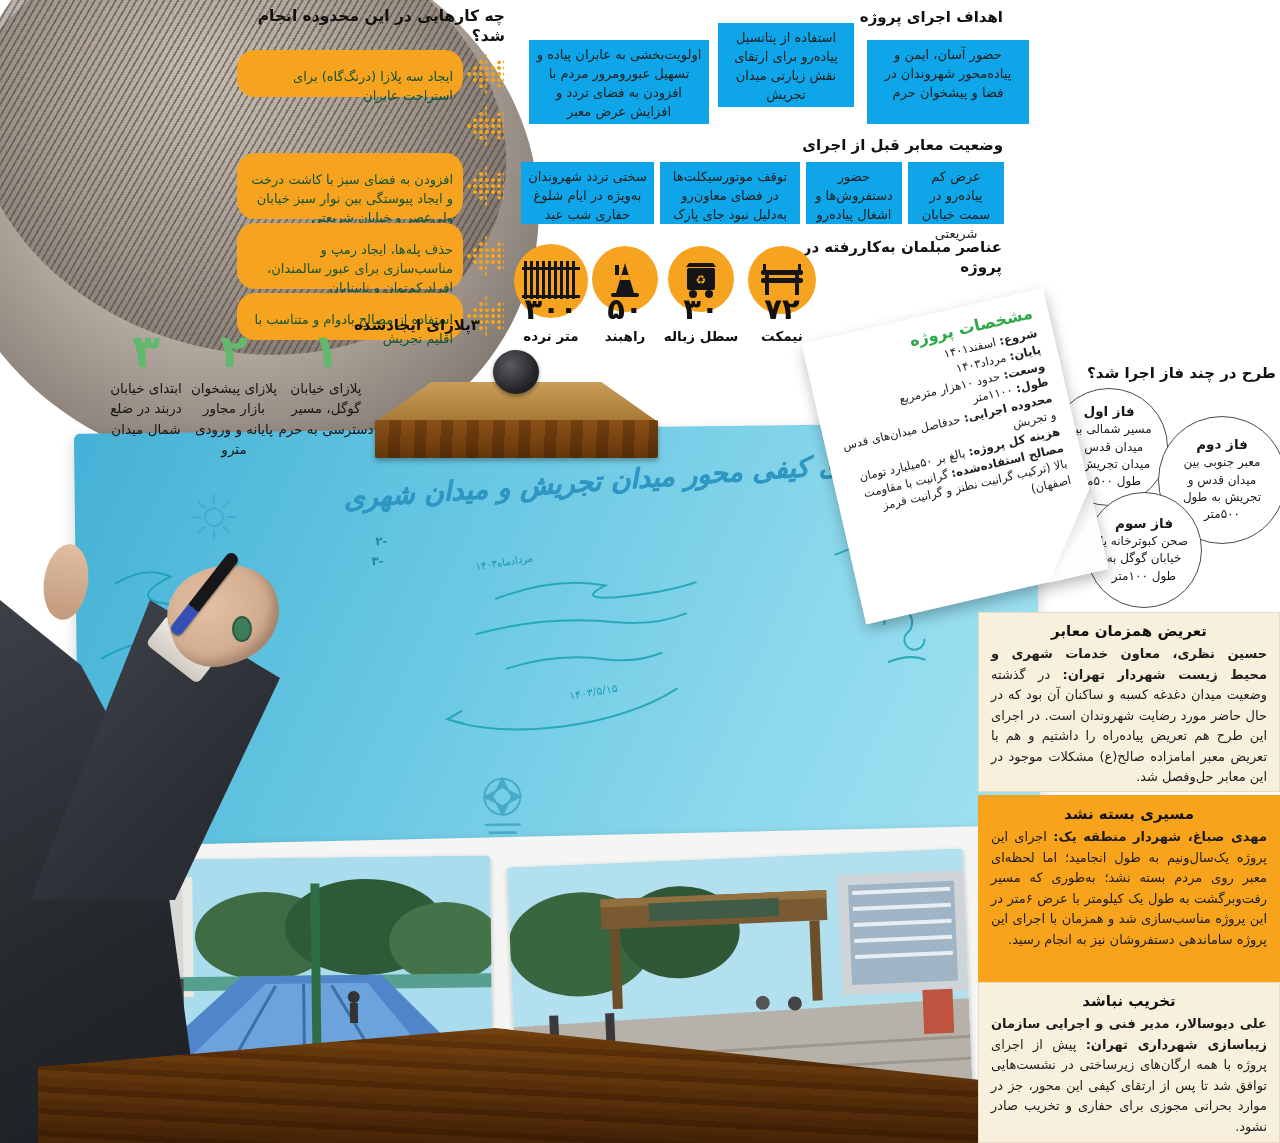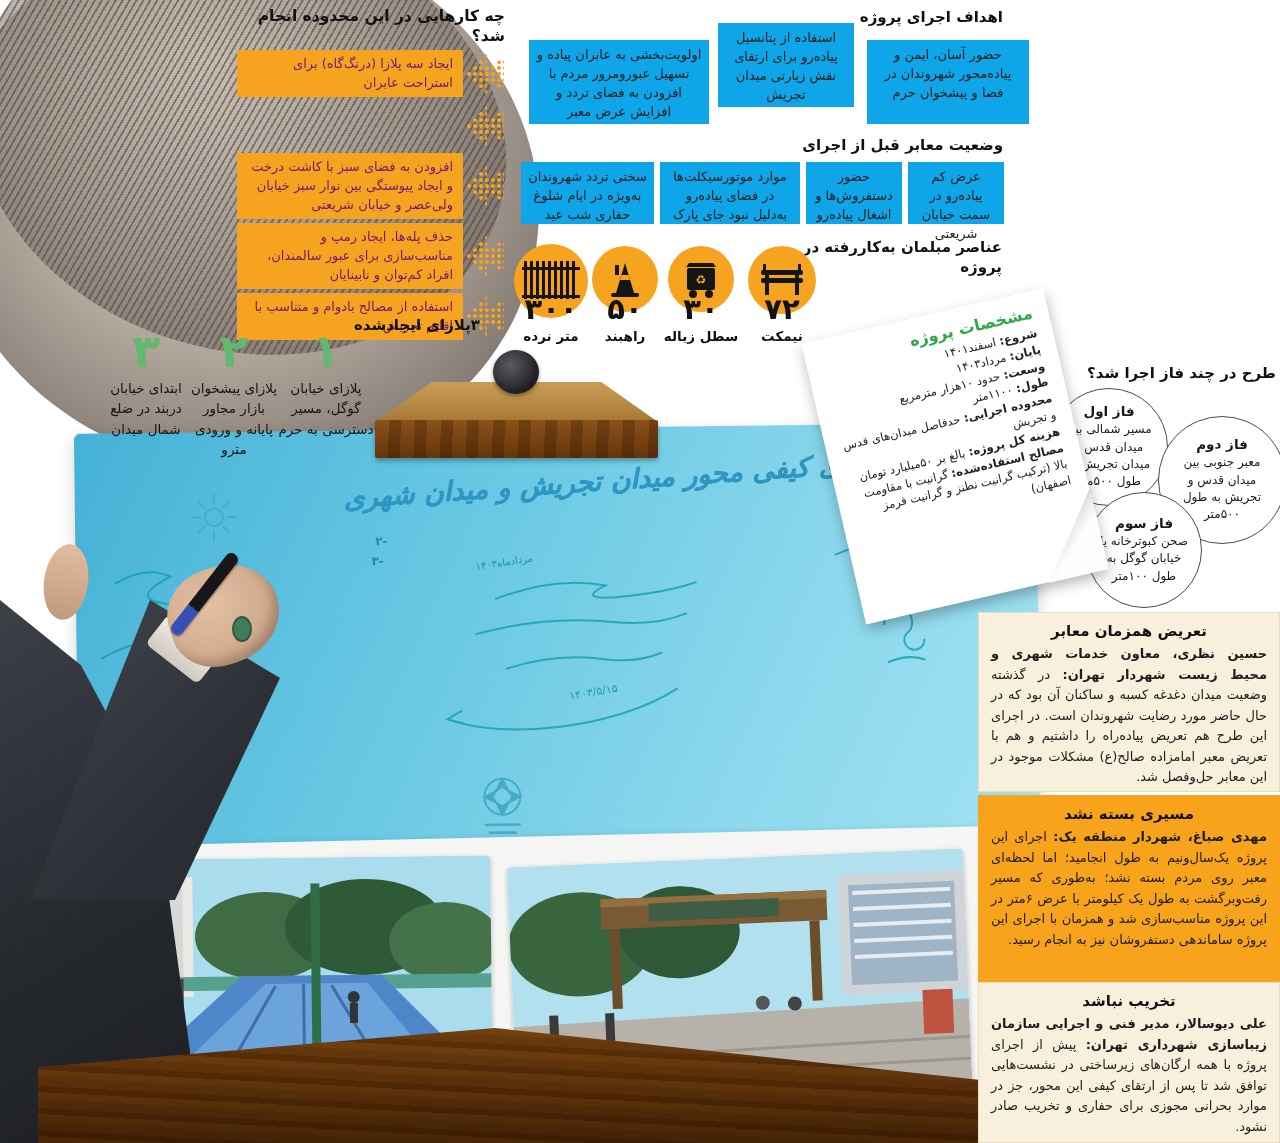--- a/index.html
+++ b/index.html
@@ -51,22 +51,22 @@
   .photo-right{left:414px;top:26px;width:456px;height:234px;transform:rotate(-1.1deg);}
 
   
   .wood{left:38px;top:1028px;width:952px;height:115px;z-index:6;
     clip-path:polygon(0 34%,48% 0,100% 46%,100% 100%,0 100%);
     background:repeating-linear-gradient(3deg,#a97f3e 0 7px,#8a6226 7px 13px,#9c7333 13px 22px),linear-gradient(#b08440,#6d4b1e);
     background-blend-mode:multiply;}
 
   
   .works-head{left:237px;top:6px;width:268px;font-size:15.5px;}
-  .wbox{left:237px;width:226px;background:#F6A41F;padding:5px 10px;font-size:13px;line-height:1.45;
-    text-align:right;color:#701a75;box-sizing:border-box;}
+  .wbox{left:237px;width:226px;background:#F6A41F;padding:18px 10px;font-size:13px;line-height:1.45;
+    text-align:right;color:#14532d;box-sizing:border-box;border-radius:18px;}
   .warrow{left:466px;width:38px;height:42px;
     background:radial-gradient(circle,#f2a21e 1.6px, rgba(242,162,30,.22) 1.7px 2.3px, transparent 2.4px);
     background-size:6px 6px;
     clip-path:polygon(0 50%,55% 0,55% 34%,100% 12%,100% 88%,55% 66%,55% 100%);}
 
   
   .gbox{background:#0ea5e9;padding:6px 7px;font-size:13px;line-height:1.45;text-align:center;
     color:#202020;box-sizing:border-box;}
   .goals-head{left:845px;top:8px;width:158px;text-align:right;}
   .before-head{left:760px;top:136px;width:243px;text-align:right;}
@@ -242,21 +242,21 @@
   <div class="abs warrow" style="top:295px;"></div>
 
   <div class="abs hd goals-head">اهداف اجرای پروژه</div>
   <div class="abs gbox" style="left:867px;top:40px;width:162px;height:84px;">حضور آسان، ایمن و پیاده‌محور شهروندان در فضا و پیشخوان حرم</div>
   <div class="abs gbox" style="left:718px;top:23px;width:136px;height:84px;">استفاده از پتانسیل پیاده‌رو برای ارتقای نقش زیارتی میدان تجریش</div>
   <div class="abs gbox" style="left:529px;top:40px;width:180px;height:84px;">اولویت‌بخشی به عابران پیاده و تسهیل عبورومرور مردم با افزودن به فضای تردد و افزایش عرض معبر</div>
 
   <div class="abs hd before-head">وضعیت معابر قبل از اجرای پروژه</div>
   <div class="abs gbox" style="left:908px;top:162px;width:96px;height:62px;">عرض کم پیاده‌رو در سمت خیابان شریعتی</div>
   <div class="abs gbox" style="left:806px;top:162px;width:96px;height:62px;">حضور دستفروش‌ها و اشغال پیاده‌رو</div>
-  <div class="abs gbox" style="left:660px;top:162px;width:140px;height:62px;">موارد موتورسیکلت‌ها در فضای پیاده‌رو به‌دلیل نبود جای پارک</div>
+  <div class="abs gbox" style="left:660px;top:162px;width:140px;height:62px;">توقف موتورسیکلت‌ها در فضای معاون‌رو به‌دلیل نبود جای پارک</div>
   <div class="abs gbox" style="left:521px;top:162px;width:133px;height:62px;">سختی تردد شهروندان به‌ویژه در ایام شلوغ حفاری شب عید</div>
 
   <div class="abs hd furn-head">عناصر مبلمان به‌کاررفته در پروژه</div>
 
   <div class="abs fcircle" style="left:748px;top:246px;width:68px;height:68px;">
     <svg width="46" height="36" viewBox="0 0 46 36">
         <g fill="#151515">
       <rect x="2" y="8" width="42" height="5" rx="2"></rect>
           <rect x="2" y="16" width="42" height="5" rx="2"></rect>
       <rect x="6" y="13" width="4" height="20"></rect>

